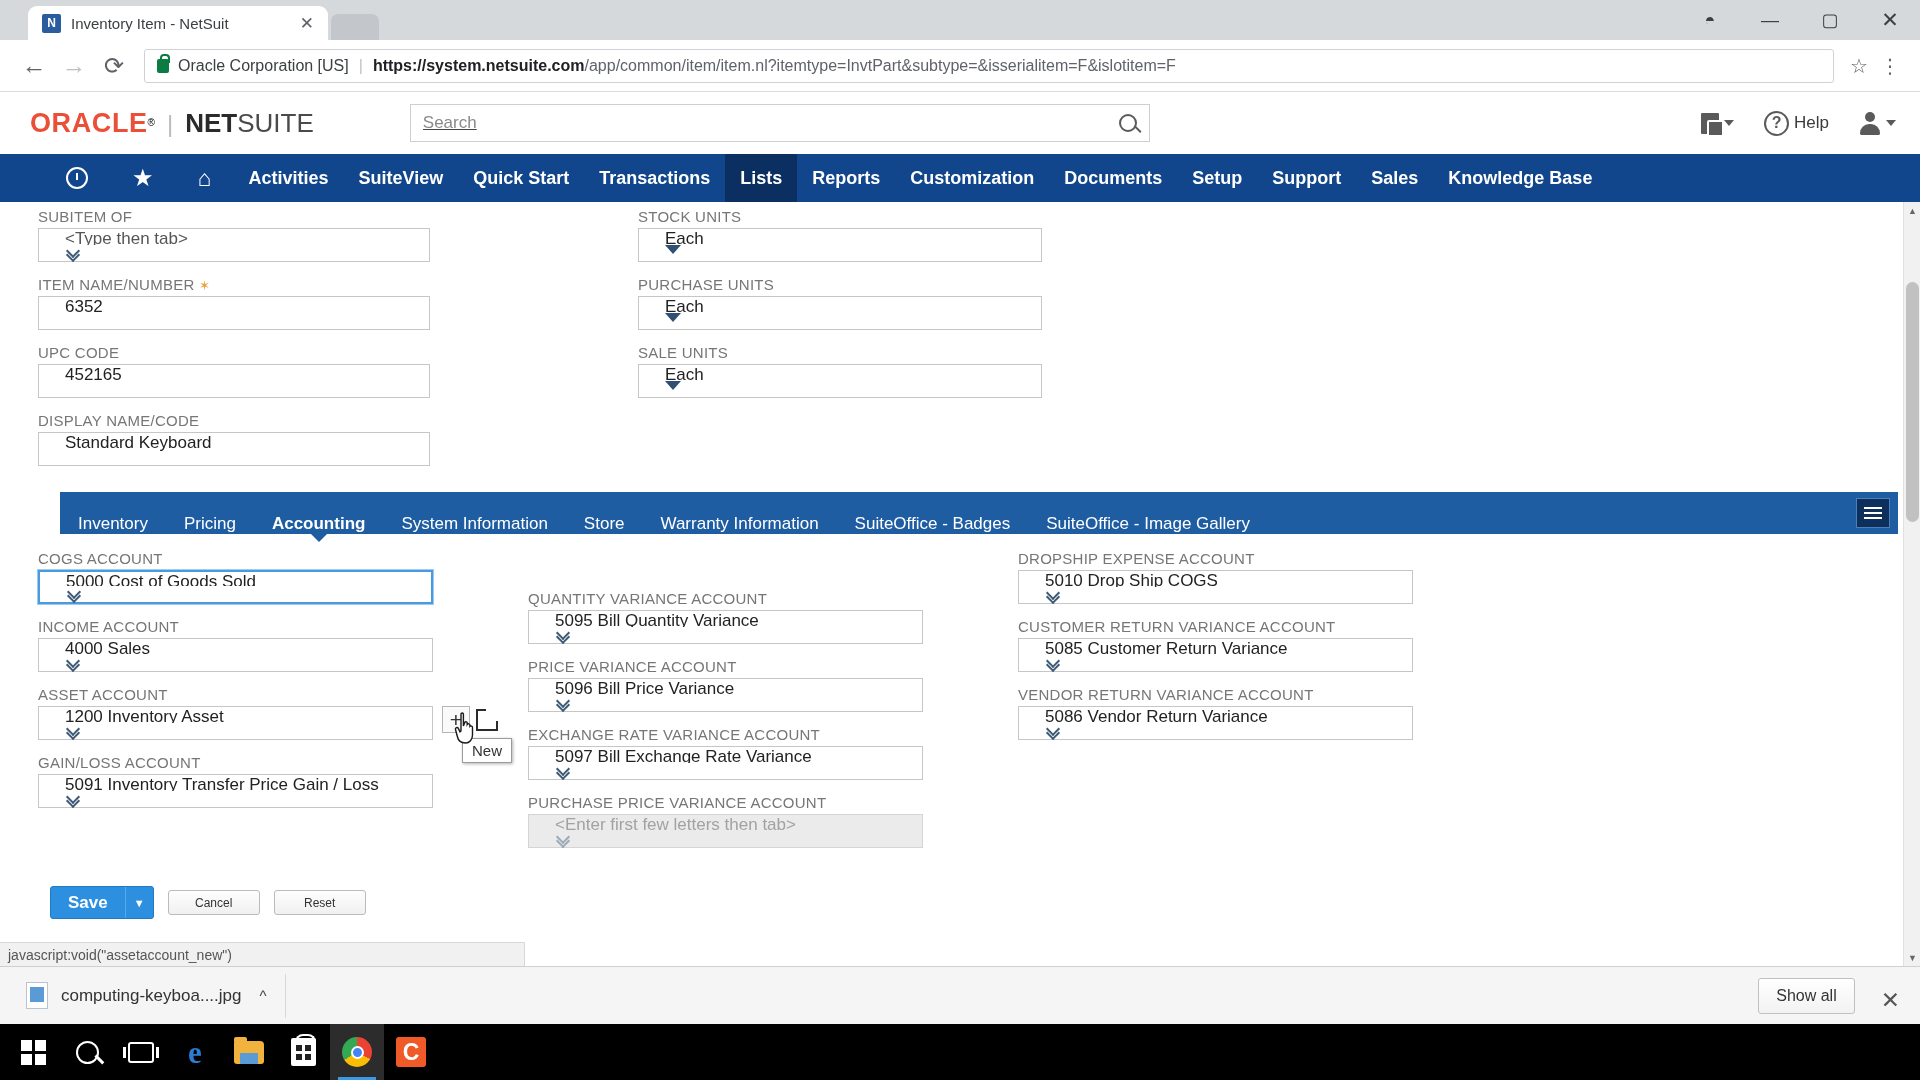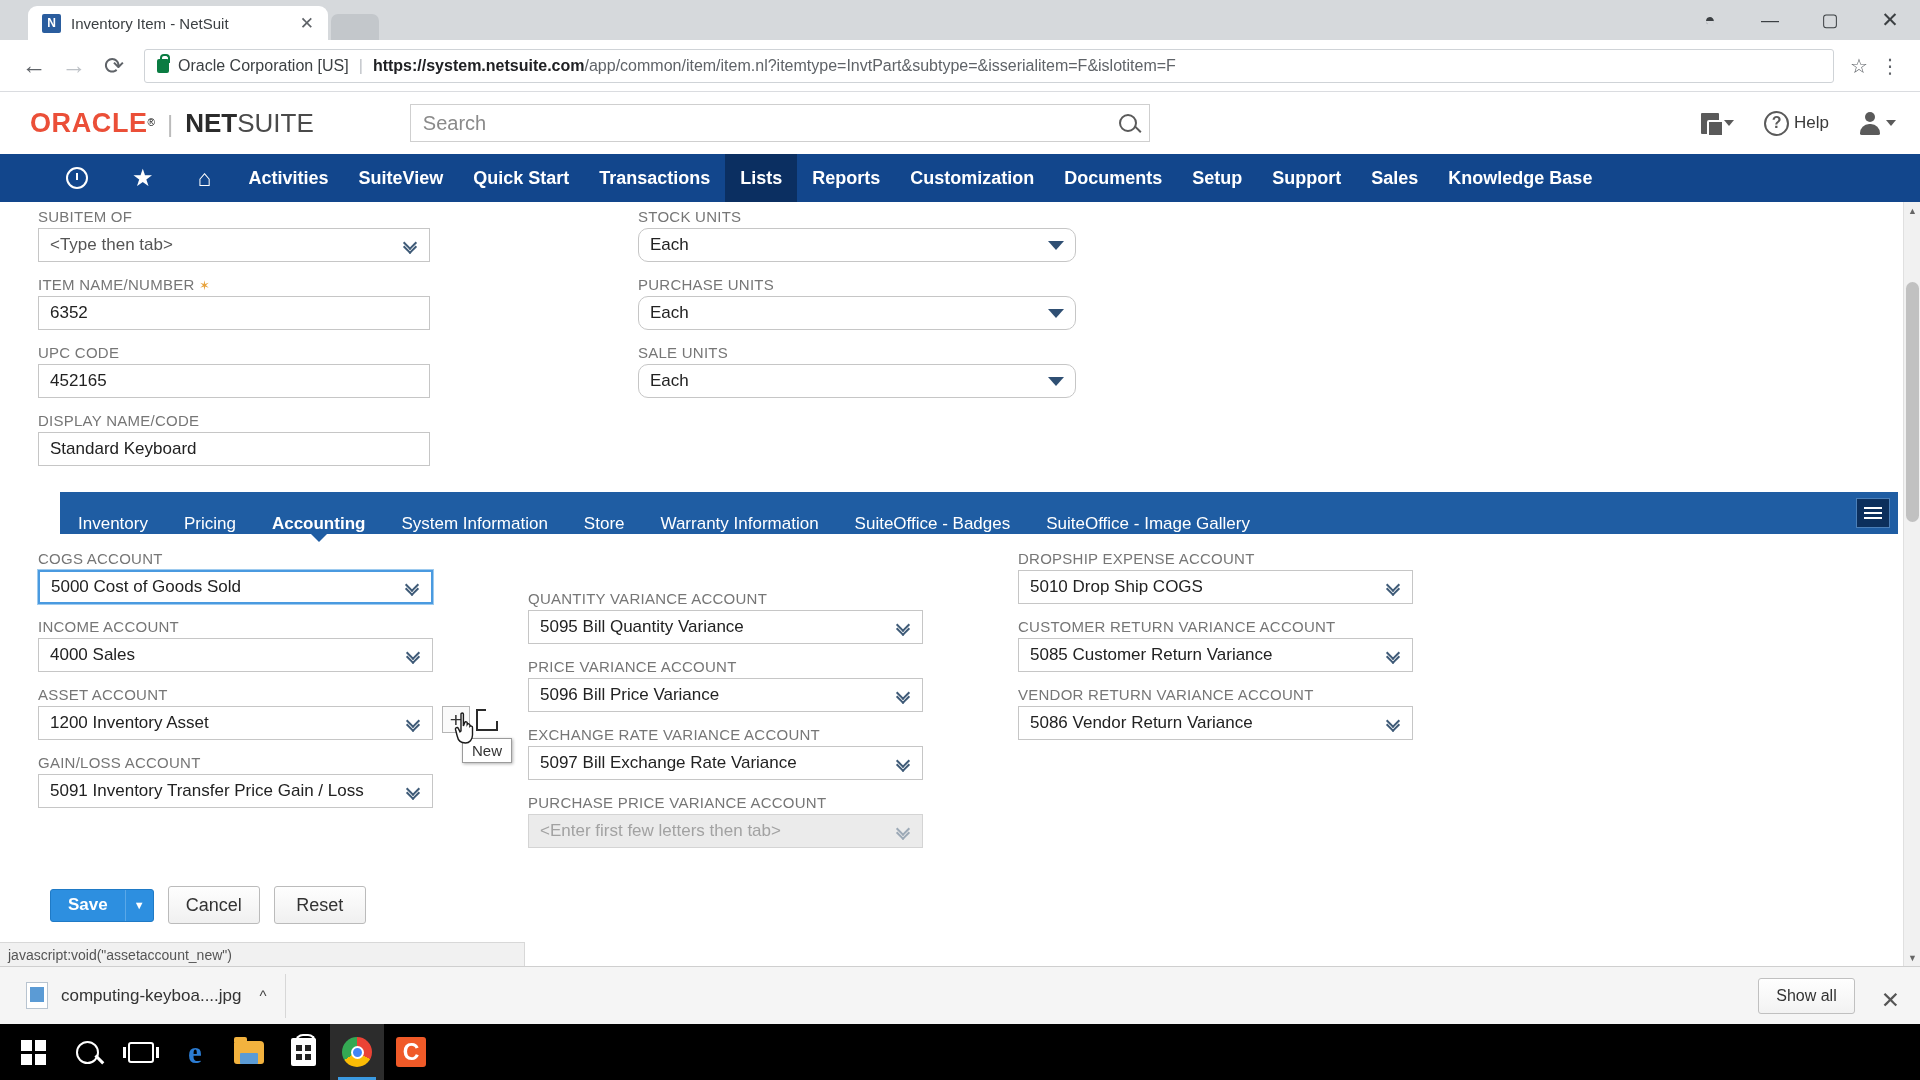--- a/index.html
+++ b/index.html
@@ -88,22 +88,22 @@
   }
   .logo-tm { font-size: 10px; vertical-align: super; }
   .logo-bar { color: #bbb; margin: 0 12px; font-size: 24px; font-weight: 300; }
   .logo-net { font-size: 26px; font-weight: bold; color: #2b2b2b; }
   .logo-suite { font-size: 26px; font-weight: normal; color: #4a4a4a; }
   .ns-search {
     margin-left: 96px; width: 740px; height: 38px; border: 1px solid #cfcfcf;
     background:#fff; display: flex; align-items: center; padding: 0 12px;
   }
   .ns-search input {
-    flex: 1; border: none; outline: none; font-size: 20px; color: #444;
-    font-family: "Liberation Sans", sans-serif; background: transparent;
+    flex: 1; border: none; outline: none; font-size: 17px; color: #444;
+    font-family: "Liberation Sans", sans-serif; background: transparent; text-decoration: underline;
   }
   .ns-search input::placeholder { color: #8a8a8a; }
   .mag {
     width: 18px; height: 18px; border: 2.4px solid #5a5a5a; border-radius: 50%;
     position: relative; flex: 0 0 18px;
   }
   .mag::after {
     content:""; position:absolute; width: 9px; height: 2.4px; background: #5a5a5a;
     transform: rotate(45deg); right: -7px; bottom: 0px;
   }
@@ -166,25 +166,26 @@
   .col-b { width: 600px; }
 
   .fld { margin-bottom: 14px; }
   .fld-label {
     font-size: 15px; color: #767676; letter-spacing: 0.25px; margin-bottom: 3px;
     text-transform: uppercase; white-space: nowrap;
   }
   .req { color: #e8a33d; font-size: 13px; }
   .fld-box {
     height: 34px; border: 1px solid #c6c6c6; background: #fff;
-    display: flex; align-items: center; padding: 0 11px; font-size: 17px; color: #222;
+    display: flex; padding: 0 26px; font-size: 17px; color: #222;
     position: relative;
+    flex-direction: column;
   }
   .fld-box.w-left { width: 392px; }
-  .fld-box.w-mid  { width: 438px; border-radius: 10px; }
+  .fld-box.w-mid  { width: 404px; }
   .fld-box.focused { border: 2px solid #4a9ae0; box-shadow: 0 0 0 1px #9ecbef; }
   .fld-box.disabled { background: #ebebeb; border-color: #d4d4d4; color: #9a9a9a; }
   .fld-val { flex: 1; overflow: hidden; white-space: nowrap; }
   .fld-val.ph { color: #555; }
   .fld-val.ph-dim { color: #a2a2a2; }
 
   .dblchev {
     flex: 0 0 16px; width: 16px; height: 18px; position: relative; color: #3e5a77;
     display: flex; flex-direction: column; align-items: center; justify-content: center;
   }
@@ -263,23 +264,23 @@
   .btn-save .lbl {
     display: flex; align-items: center; padding: 0 17px; color: #fff;
     font-size: 17px; font-weight: bold;
   }
   .btn-save .sp { width: 1px; background: #5aa8e8; }
   .btn-save .arr {
     display: flex; align-items: center; justify-content: center; width: 27px; color: #fff;
     font-size: 11px;
   }
   .btn-plain {
-    height: 38px; min-width: 92px; border: 1px solid #bbb; border-radius: 3px;
+    height: 25px; min-width: 92px; border: 1px solid #bbb; border-radius: 3px;
     background: linear-gradient(#fefefe,#f0f0f0); display: flex; align-items: center;
-    justify-content: center; font-size: 18px; color: #333; cursor: pointer; padding: 0 16px;
+    justify-content: center; font-size: 12px; color: #333; cursor: pointer; padding: 0 16px;
   }
 
   
   .statusbar {
     position: absolute; left: 0; bottom: 0; height: 24px; background: #f1f1f1;
     border-top: 1px solid #d8d8d8; border-right: 1px solid #d8d8d8;
     display: flex; align-items: center; padding: 0 8px; font-size: 14px; color: #555;
     min-width: 525px; z-index: 20;
   }
 

